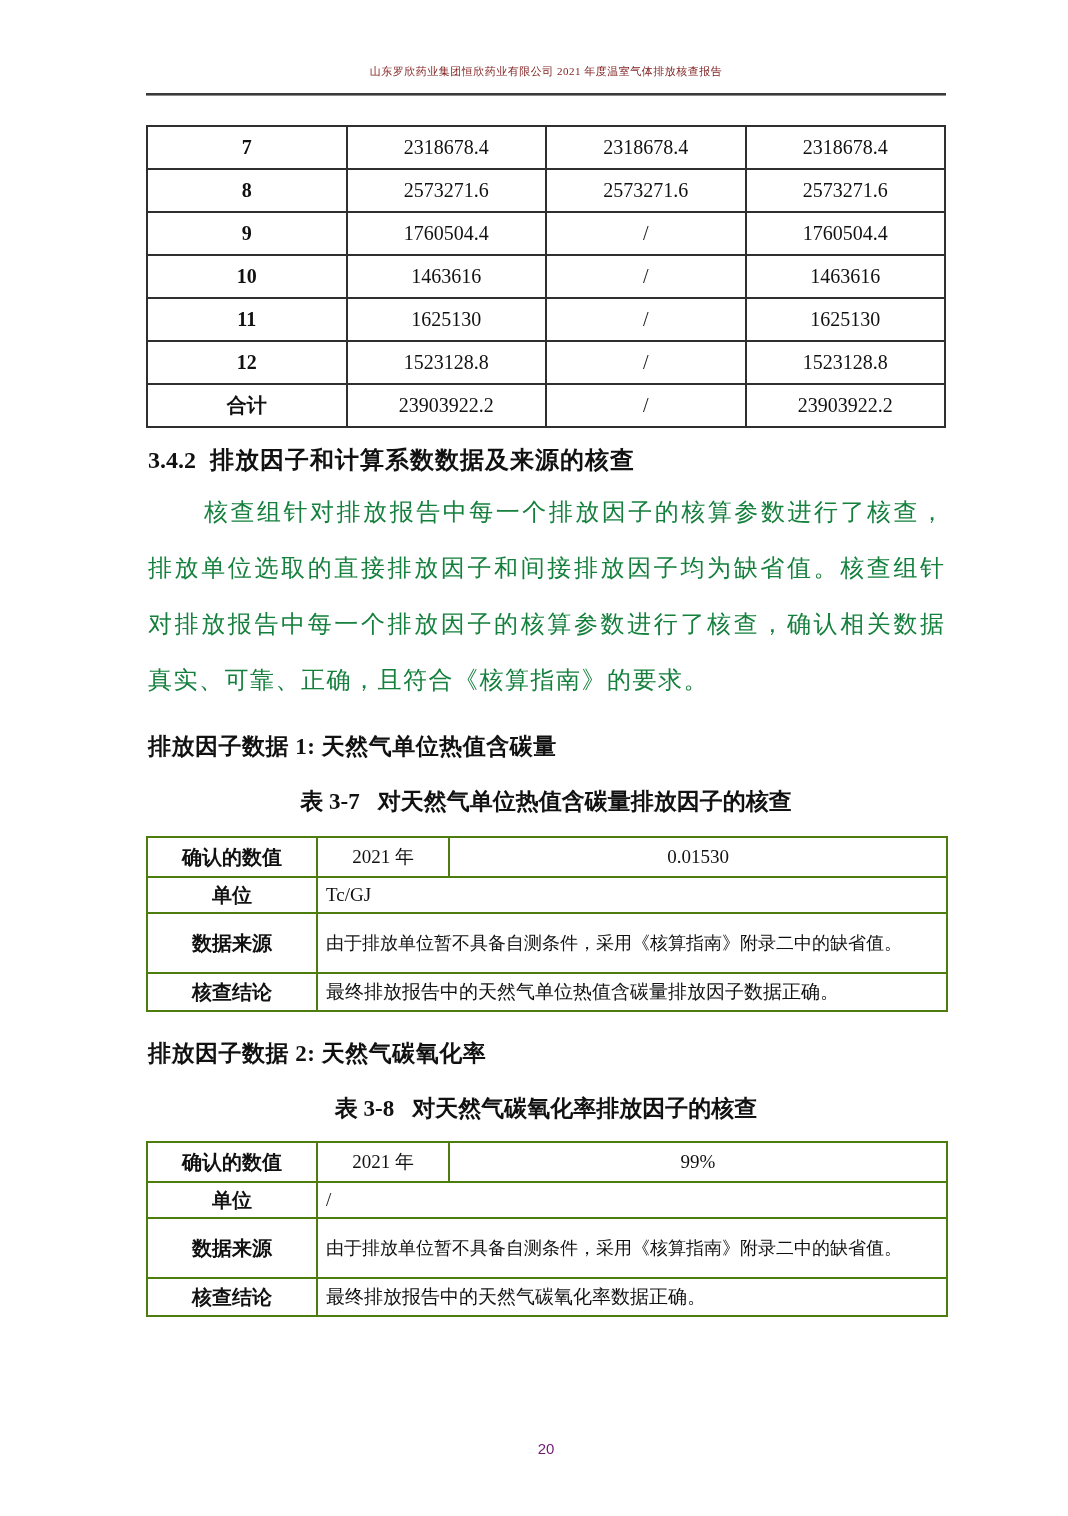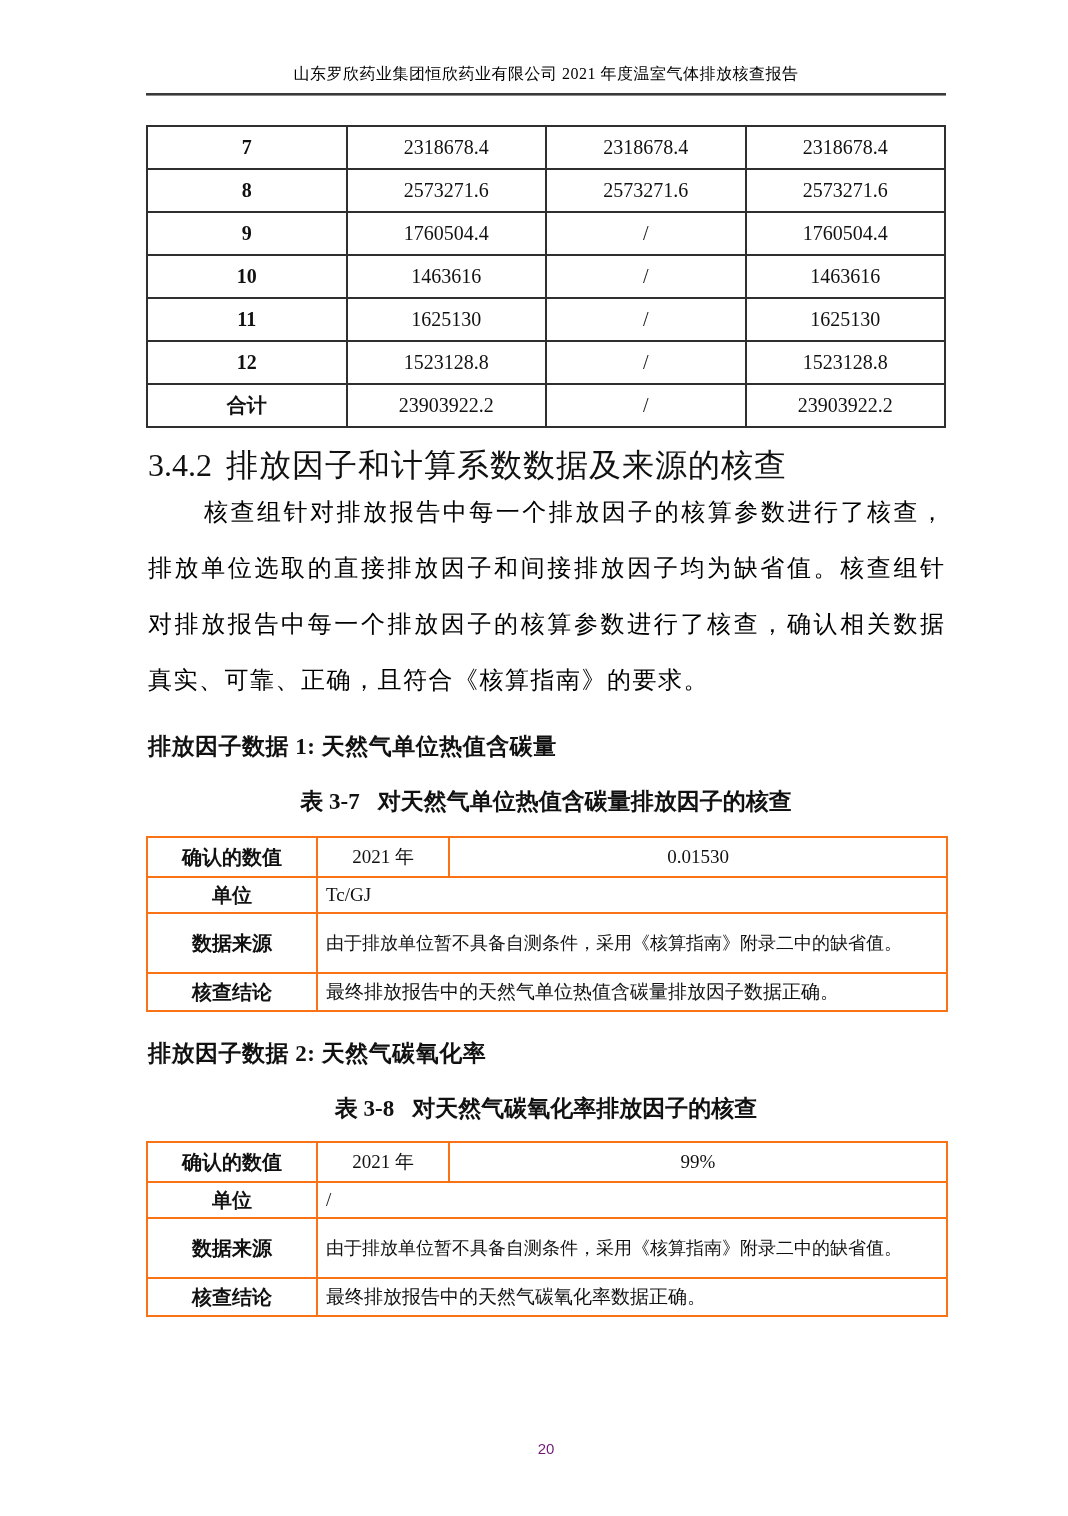--- a/index.html
+++ b/index.html
@@ -11,23 +11,23 @@
     background: #ffffff;
     font-family: "Liberation Serif", "DejaVu Serif", serif;
     color: #111;
     overflow: hidden;
   }
   
   .hdr-title {
     position: absolute;
     top: 64px; left: 148px; width: 796px;
     text-align: center;
-    font-size: 16px;
+    font-size: 11px;
     letter-spacing: 0.5px;
-    color: #000000;
+    color: #7f1d1d;
   }
   .hdr-rule {
     position: absolute;
     top: 93px; left: 146px; width: 800px; height: 3px;
     background: #3a3a3a;
     border-bottom: 1px solid #8a8a8a;
     box-sizing: border-box;
   }
   
   .ttable {
@@ -43,32 +43,32 @@
     text-align: center;
     vertical-align: middle;
     padding: 0 4px;
     overflow: hidden;
   }
   .ttable td.lbl { font-weight: bold; }
   
   .sec-heading {
     position: absolute;
     top: 444px; left: 148px; width: 820px;
-    font-size: 32px;
-    font-weight: normal;
+    font-size: 24px;
+    font-weight: bold;
     letter-spacing: 1px;
     white-space: nowrap;
   }
   .sec-heading .num { margin-right: 14px; letter-spacing: 0; }
   
   .para {
     position: absolute;
     top: 484px; left: 148px; width: 796px;
     font-size: 24px;
-    color: #000000;
+    color: #15803d;
   }
   .para .pline {
     height: 56px;
     line-height: 56px;
     text-align: justify;
     text-align-last: justify;
     white-space: nowrap;
     overflow: hidden;
   }
   .para .pline.first { padding-left: 56px; box-sizing: border-box; }
@@ -103,21 +103,21 @@
   .ftable {
     position: absolute;
     left: 146px; width: 800px;
     border-collapse: collapse;
     table-layout: fixed;
     font-size: 19px;
   }
   .ft1 { top: 836px; }
   .ft2 { top: 1141px; }
   .ftable td {
-    border: 2px solid #f97316;
+    border: 2px solid #4d7c0f;
     vertical-align: middle;
     padding: 2px 8px;
     box-sizing: border-box;
   }
   .ftable col.c1 { width: 170px; }
   .ftable col.c2 { width: 132px; }
   .ftable col.c3 { width: 498px; }
   .ftable td.lbl {
     font-weight: bold;
     text-align: center;

